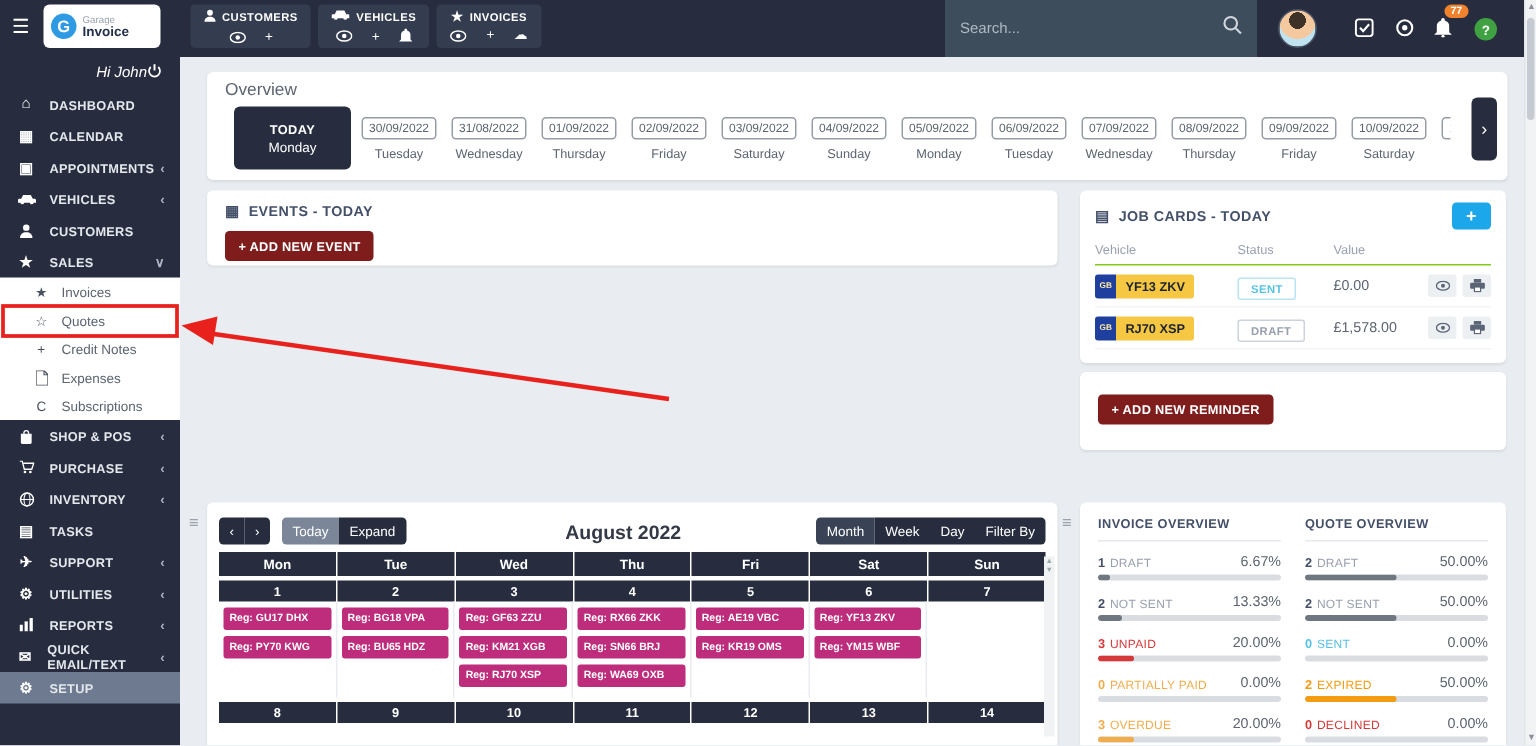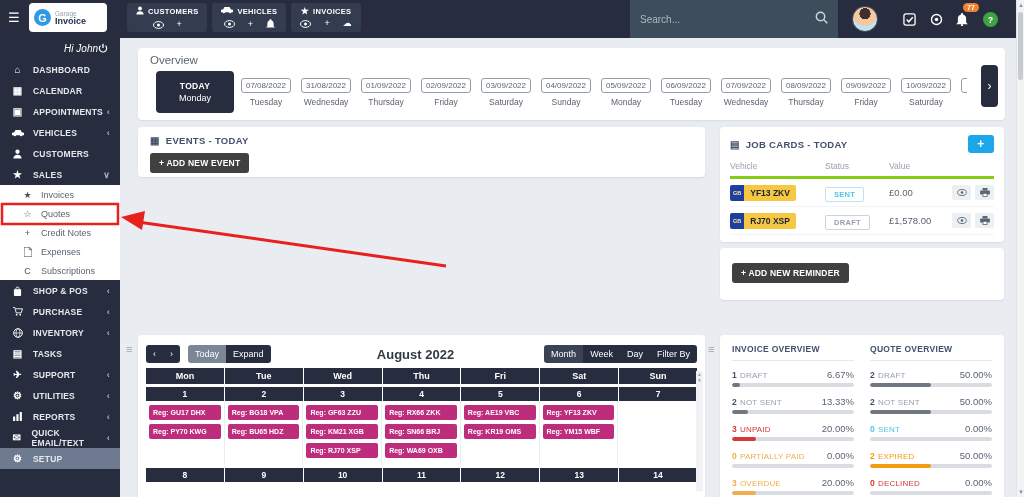--- a/index.html
+++ b/index.html
@@ -54,28 +54,28 @@
   .today-l2 { font-size:9px; margin-top:2px; }
   .date-item { flex:0 0 60px; display:flex; flex-direction:column; align-items:center; cursor:pointer; }
   .date-pill { border:1px solid #959ca7; border-radius:3px; padding:2px 4px; font-size:8px; color:#5b6470; white-space:nowrap; }
   .date-day { font-size:8.5px; color:#5b6470; margin-top:4px; }
   .strip-next { position:absolute; right:7px; top:17px; width:17px; height:42px; background:#272d3e; border-radius:4px; color:#fff; font-size:12px; display:flex; align-items:center; justify-content:center; cursor:pointer; }
 
   
   .events-card { left:18px; top:89px; width:567px; height:50px; padding:8px 12px; }
   .panel-title { display:flex; align-items:center; gap:6px; font-size:9.5px; font-weight:bold; letter-spacing:.3px; color:#44506a; }
   .panel-title .pt-ic { font-size:10px; color:#44506a; display:inline-flex; }
-  .btn-blue { display:inline-block; background:#404040; color:#fff; font-size:8.5px; font-weight:bold; padding:5px 9px; border-radius:3px; margin-top:7px; cursor:pointer; letter-spacing:.2px; }
+  .btn-blue { display:inline-block; background:#7f1d1d; color:#fff; font-size:8.5px; font-weight:bold; padding:5px 9px; border-radius:3px; margin-top:7px; cursor:pointer; letter-spacing:.2px; }
 
   
   .jobcards-card { left:600px; top:89px; width:284px; height:115px; padding:8px 10px; }
   .jc-head { display:flex; align-items:center; gap:6px; }
   .jc-plus { margin-left:auto; width:26px; height:18px; background:#1ba7ea; color:#fff; border-radius:3px; font-size:12px; display:flex; align-items:center; justify-content:center; cursor:pointer; }
   .jc-table { margin-top:5px; }
-  .jc-hrow { display:grid; grid-template-columns:95px 64px 60px auto; font-size:8.5px; color:#98a0af; padding:3px 0 5px; border-bottom:3px solid #84cc16; }
+  .jc-hrow { display:grid; grid-template-columns:95px 64px 60px auto; font-size:8.5px; color:#98a0af; padding:3px 0 5px; border-bottom:1px solid #84cc16; }
   .jc-row { display:grid; grid-template-columns:95px 64px 60px auto; align-items:center; height:28px; border-bottom:1px solid #f2f4f7; }
   .plate { display:inline-flex; width:fit-content; }
   .plate-gb { background:#1e3f9e; color:#ffe9a8; font-size:5.5px; font-weight:bold; padding:3px 3px; border-radius:2px 0 0 2px; display:flex; align-items:center; }
   .plate-num { background:#f5c742; color:#1d2430; font-size:8.5px; font-weight:bold; padding:3px 6px; border-radius:0 2px 2px 0; white-space:nowrap; }
   .status-badge { display:inline-block; width:fit-content; font-size:7.5px; font-weight:bold; padding:2px 8px; border:1px solid #cdd3db; border-radius:2px; color:#98a0ae; letter-spacing:.3px; }
   .jc-val { font-size:9.5px; color:#5b6470; }
   .jc-actions { display:flex; gap:4px; justify-content:flex-end; }
   .mini-btn { width:19px; height:15px; background:#edf0f3; border-radius:2px; display:flex; align-items:center; justify-content:center; color:#5a6575; cursor:pointer; }
 
   
@@ -400,21 +400,21 @@
     <div class="card overview-card">
       <div class="ov-title">Overview</div>
       <div class="date-strip">
         <div class="today-btn">
           <span class="today-l1">TODAY</span>
           <span class="today-l2">Monday</span>
         </div>
         <div style="display:flex;">
 
             <div class="date-item">
-              <span class="date-pill">07/08/2022</span>
+              <span class="date-pill">30/09/2022</span>
               <span class="date-day">Tuesday</span>
             </div>
 
             <div class="date-item">
               <span class="date-pill">31/08/2022</span>
               <span class="date-day">Wednesday</span>
             </div>
 
             <div class="date-item">
               <span class="date-pill">01/09/2022</span>

